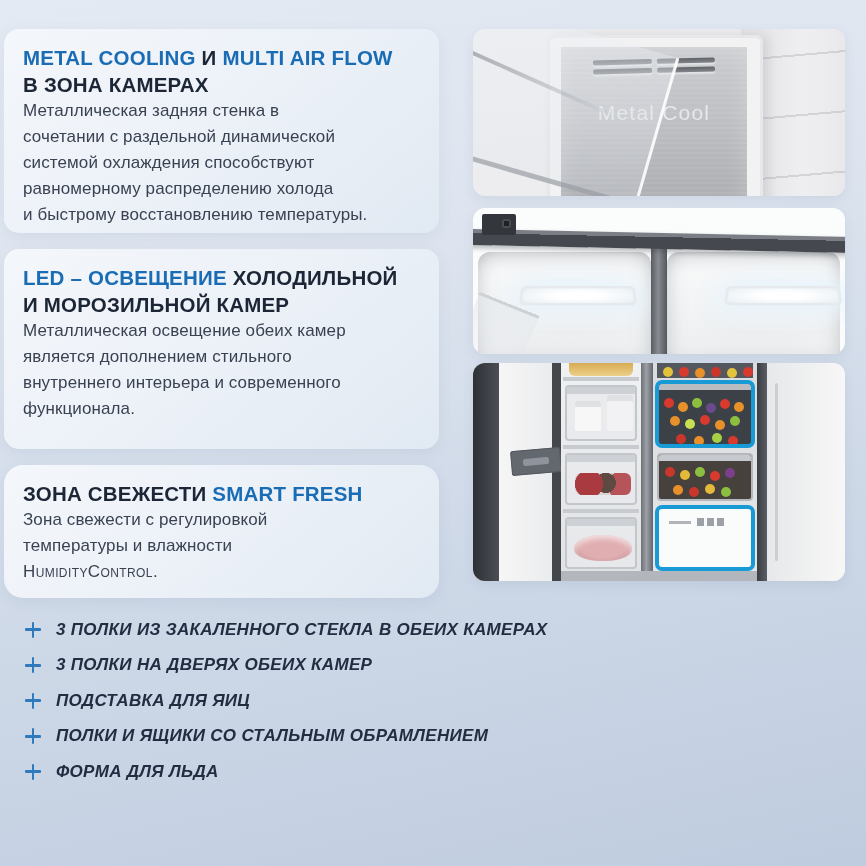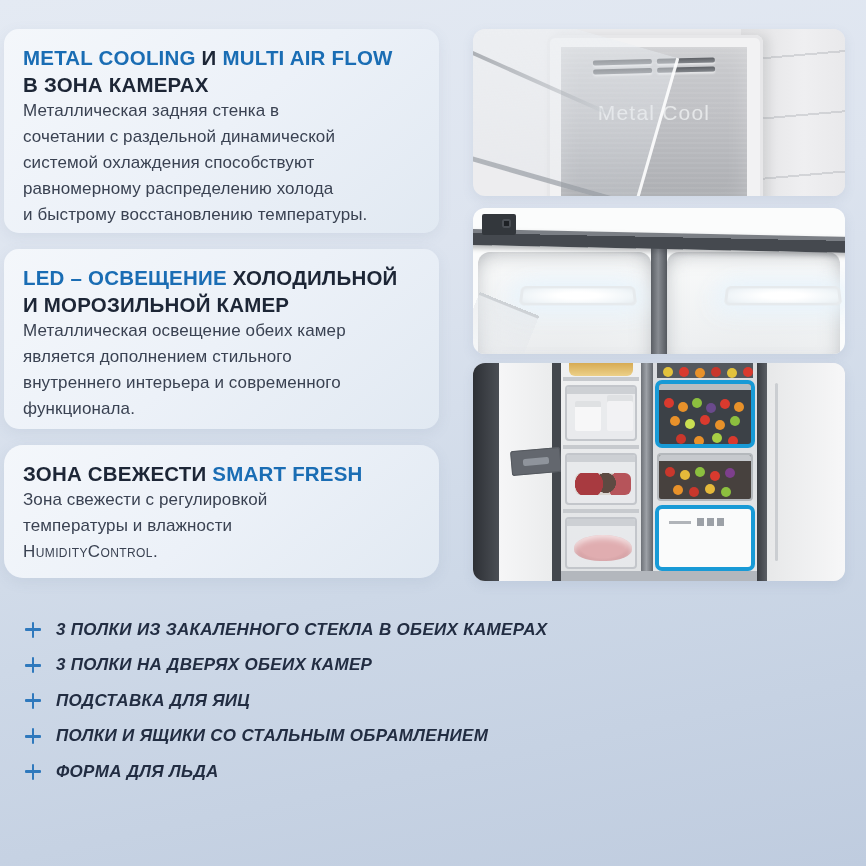--- a/index.html
+++ b/index.html
@@ -14,21 +14,21 @@
   }
 
   
   .cards { position:absolute; left:4px; top:29px; width:435px; display:flex; flex-direction:column; gap:16px; }
   .card {
     border-radius:15px; padding:15px 19px 14px 19px; overflow:hidden;
     background: linear-gradient(140deg, #f4f7fb 0%, #ecf1f8 50%, #e1e9f2 100%);
     box-shadow: 0 4px 14px rgba(95,115,150,0.10);
   }
   .card-1 { height:204px; }
-  .card-2 { height:180px; }
+  .card-2 { height:200px; }
   .card-3 { height:133px;border-radius:19px; }
   .card-title { font-size:20.5px; font-weight:700; line-height:27px; letter-spacing:0.2px; }
   .card-title .line { display:block; }
   .seg-accent { color:#1a6db4; }
   .seg-dark { color:#1d2636; }
   .card-body {
     font-size:17px; line-height:26px; color:#3a4252;
     white-space:pre-line; letter-spacing:0.1px;
   }
   .smallcaps { font-variant: small-caps; letter-spacing:0.4px;text-align:right; }

